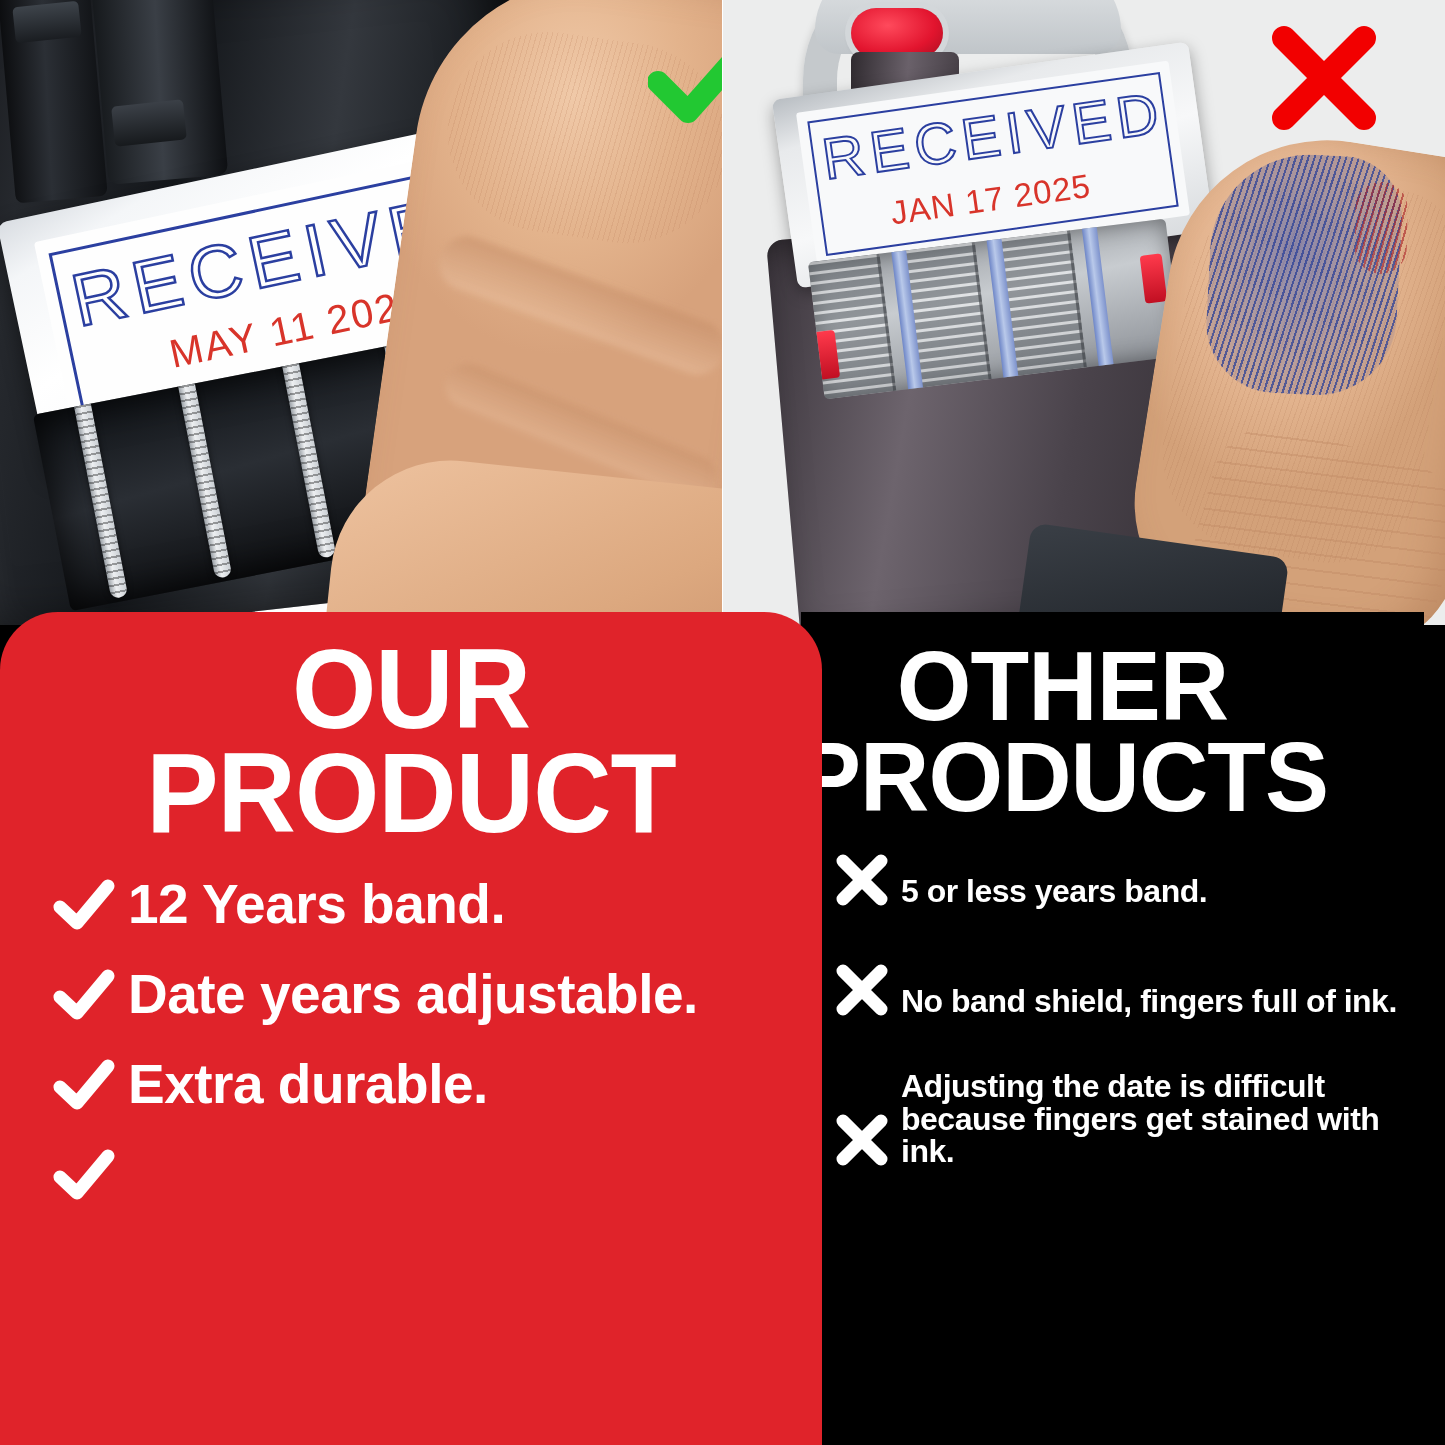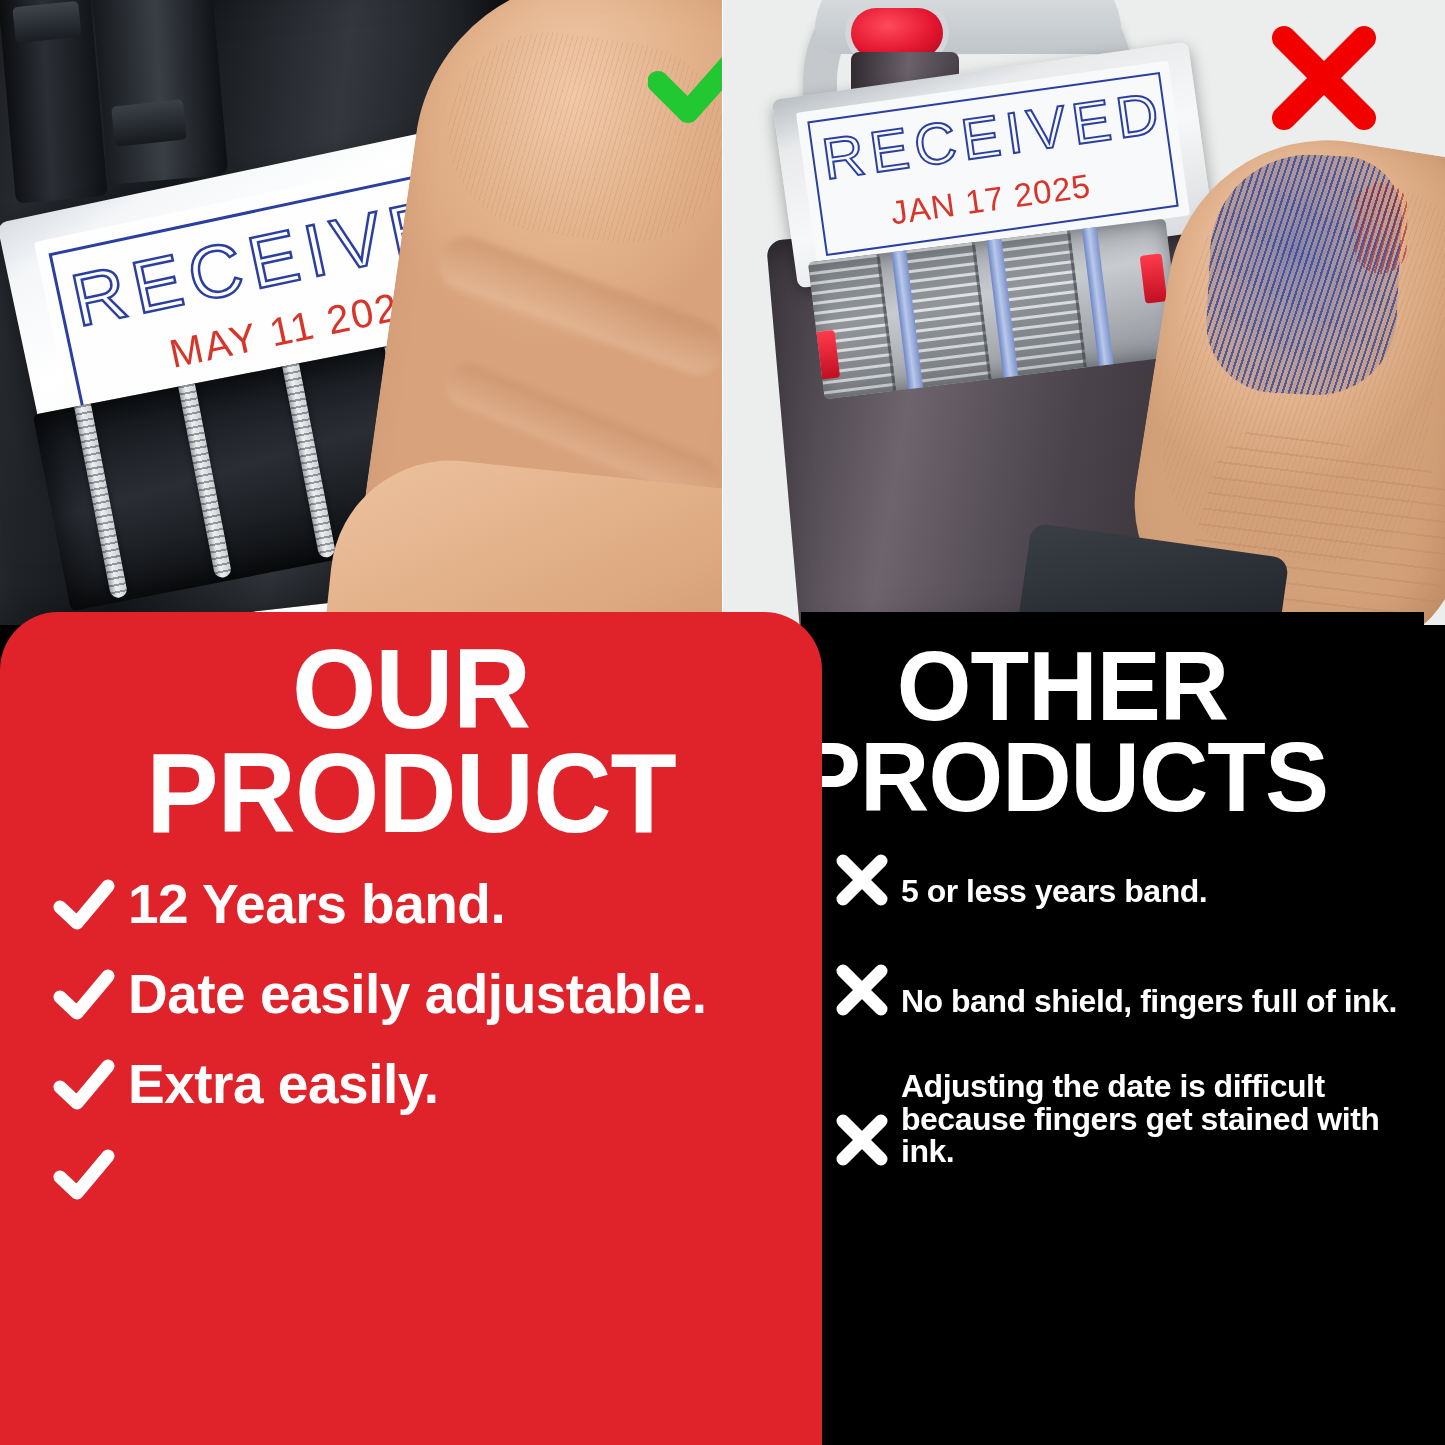--- a/index.html
+++ b/index.html
@@ -459,30 +459,30 @@
           </span>
           <span class="txt">12 Years band.</span>
         </div>
 
         <div class="bullet">
           <span class="mark">
             <svg width="62" height="56" viewBox="0 0 62 56">
               <path d="M7 31 L24 47 L55 10" fill="none" stroke="#ffffff" stroke-width="13" stroke-linecap="round" stroke-linejoin="round"></path>
             </svg>
           </span>
-          <span class="txt">Date easily adjustable.</span>
+          <span class="txt">Date years adjustable.</span>
         </div>
 
         <div class="bullet">
           <span class="mark">
             <svg width="62" height="56" viewBox="0 0 62 56">
               <path d="M7 31 L24 47 L55 10" fill="none" stroke="#ffffff" stroke-width="13" stroke-linecap="round" stroke-linejoin="round"></path>
             </svg>
           </span>
-          <span class="txt">Extra easily.</span>
+          <span class="txt">Extra durable.</span>
         </div>
 
         <div class="bullet">
           <span class="mark">
             <svg width="62" height="56" viewBox="0 0 62 56">
               <path d="M7 31 L24 47 L55 10" fill="none" stroke="#ffffff" stroke-width="13" stroke-linecap="round" stroke-linejoin="round"></path>
             </svg>
           </span>
         </div>
 

